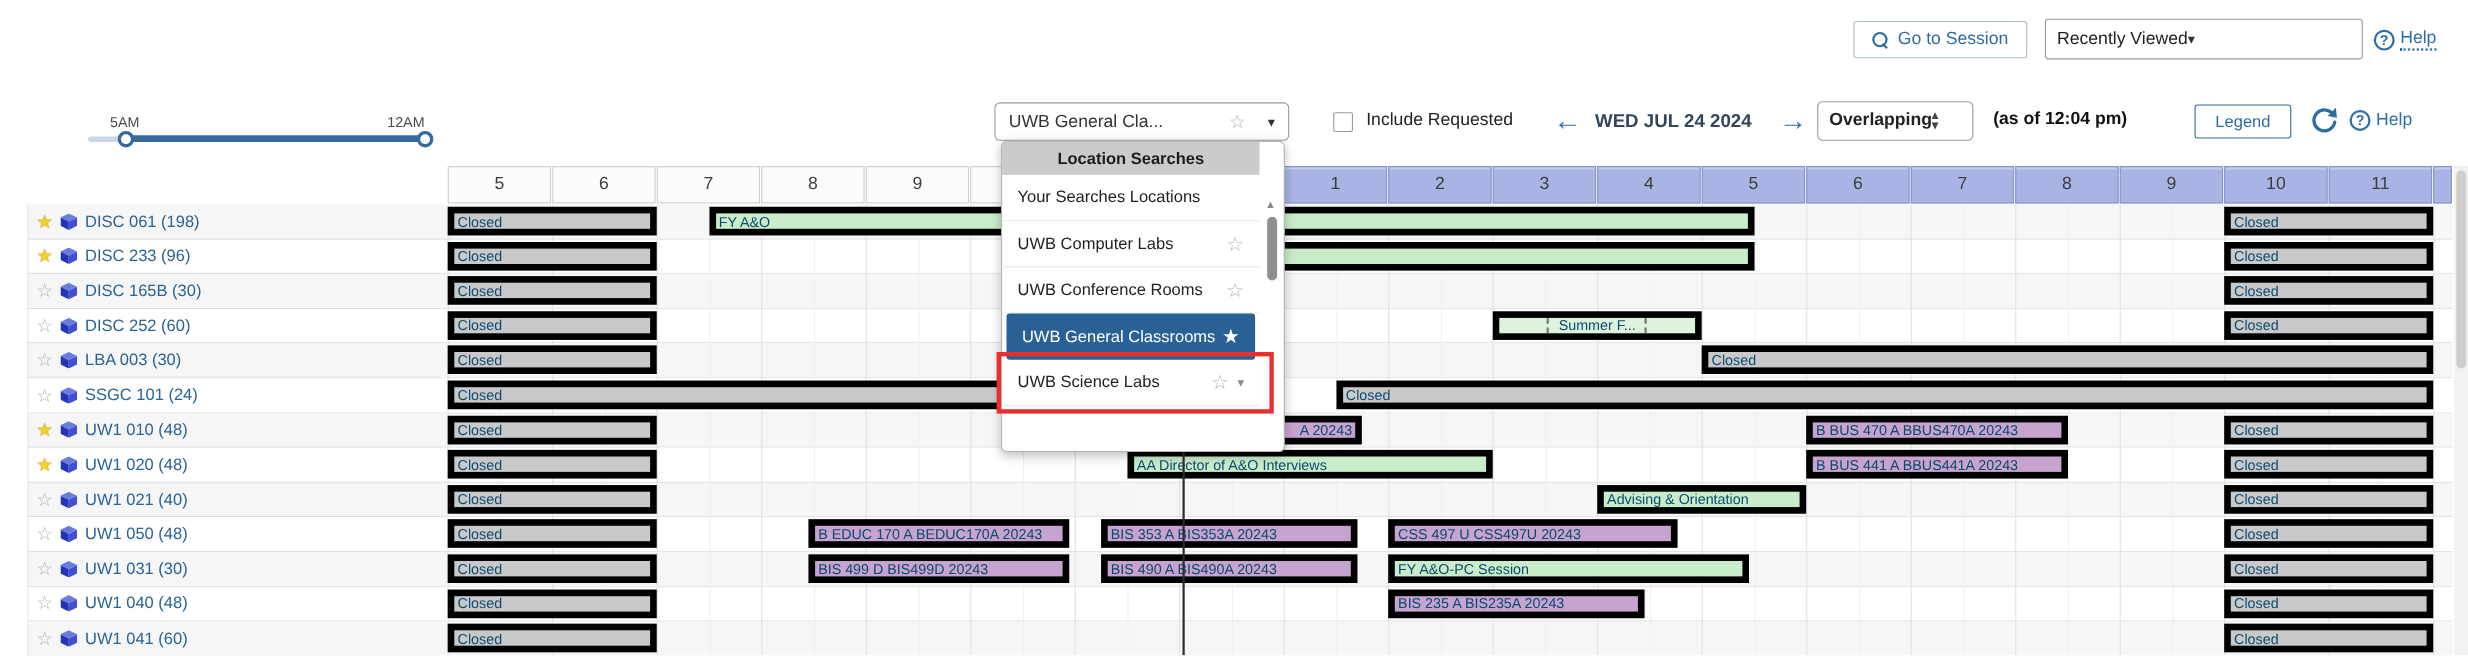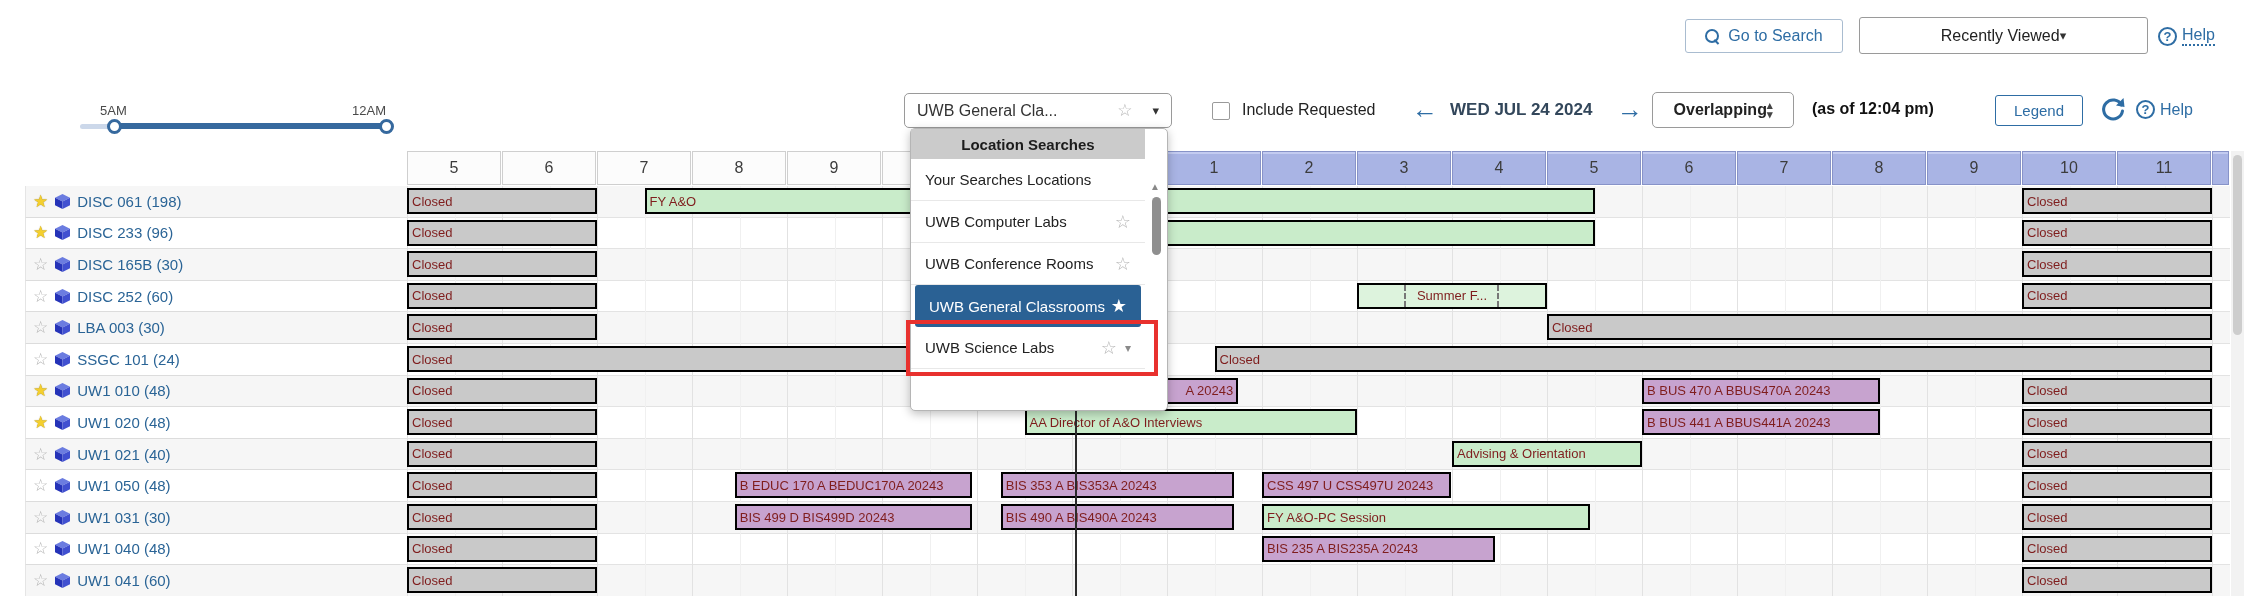--- a/index.html
+++ b/index.html
@@ -1,21 +1,21 @@
 <!DOCTYPE html>
 <html><head>
 <meta charset="utf-8">
 <style>
   html,body{margin:0;padding:0;background:#fff;}
   *{box-sizing:border-box;font-family:"Liberation Sans",sans-serif;}
   #app{position:relative;width:2244px;height:596px;background:#fff;overflow:hidden;}
   .abs{position:absolute;}
   
   .btn-outline{display:flex;align-items:center;gap:8px;justify-content:center;border:1px solid #a9bcd0;border-radius:3px;background:#fff;color:#2e6da4;font-size:16px;cursor:pointer;}
-  .select-box{display:flex;align-items:center;justify-content:center;border:1px solid #9a9a9a;border-radius:3px;background:#fff;color:#222;font-size:16px;padding:0 10px;}
+  .select-box{display:flex;align-items:center;justify-content:flex-start;border:1px solid #9a9a9a;border-radius:3px;background:#fff;color:#222;font-size:16px;padding:0 10px;}
   .help-link{display:flex;align-items:center;gap:5px;color:#2e6da4;font-size:16px;cursor:pointer;}
   .qcircle{width:19px;height:19px;border:2px solid #2e6da4;border-radius:50%;display:flex;align-items:center;justify-content:center;font-size:13px;font-weight:bold;color:#2e6da4;}
   .dotted-u{border-bottom:2px dotted #2e6da4;}
   .lens{position:relative;width:15px;height:15px;display:inline-block;}
   .lens::before{content:"";position:absolute;left:0;top:0;width:10px;height:10px;border:2px solid currentColor;border-radius:50%;}
   .lens::after{content:"";position:absolute;left:10px;top:10px;width:6px;height:2px;background:currentColor;transform:rotate(45deg);transform-origin:0 0;}
   .chev{font-size:13px;color:#333;}
   
   .bold-dark{font-weight:bold;color:#33475b;}
   .arrow{color:#2e6da4;font-size:26px;font-weight:bold;cursor:pointer;line-height:1;}
@@ -29,21 +29,21 @@
   .hcell{position:absolute;top:0;height:34px;display:flex;align-items:center;justify-content:center;font-size:16px;color:#3c3c3c;background:#fcfcfc;border:1px solid #cfcfcf;}
   .hcell.pm{background:#a9b4e4;border:1px solid #8793c8;box-shadow:inset 0 2px 0 #c3cbf0;}
   .vline{position:absolute;width:1px;background:#e2e2e2;}
   .vline.half{background:#f0f0f0;}
   .roomrow{position:absolute;left:25px;width:375px;display:flex;align-items:center;gap:7px;border-bottom:1px solid #dcdcdc;border-left:1px solid #e5e5e5;padding-left:7px;}
   .bodyrow{position:absolute;left:400px;border-bottom:1px solid #e3e3e3;}
   .star{font-size:17px;cursor:pointer;line-height:1;}
   .star.filled{color:#f4cf2e;text-shadow:0 0 1px #8a6d00;}
   .star.outline{color:#b5b5b5;}
   .roomname{color:#2a6496;font-size:15px;cursor:pointer;white-space:nowrap;}
-  .evt{position:absolute;height:26px;display:flex;align-items:center;font-size:13px;color:#7f1d1d;border:2px solid #000000;padding:0 3px;overflow:hidden;white-space:nowrap;}
+  .evt{position:absolute;height:26px;display:flex;align-items:center;font-size:13px;color:#0c4a6e;border:6px solid #000000;padding:0 3px;overflow:hidden;white-space:nowrap;}
   .evt.closed{background:#c9c9c9;}
   .evt.course{background:#c7a3cf;}
   .evt.event{background:#c9ecca;}
   .evt.summer{background:#ddf3dd;justify-content:center;}
   .evt.right{justify-content:flex-end;}
   .dash{position:absolute;top:0;bottom:0;width:0;border-left:2px dashed #777;}
   .timeline{position:absolute;width:2px;background:#2b2b2b;}
   
   .dd-button{display:flex;align-items:center;border:1px solid #9a9a9a;border-radius:5px;background:#fff;padding:0 12px;gap:20px;cursor:pointer;}
   .dd-button .lbl{flex:1;color:#333;font-size:16px;white-space:nowrap;overflow:hidden;}
@@ -61,21 +61,21 @@
   .scrollbar{position:absolute;background:#f2f2f2;}
   .scroll-thumb{position:absolute;background:#cdcdcd;border-radius:5px;}
 </style>
 </head>
 <body>
 
 <div id="app">
 
   <div class="abs btn-outline" style="left:1685px;top:19px;width:158px;height:34px;">
     <span class="lens"></span>
-    <span>Go to Search</span>
+    <span>Go to Session</span>
   </div>
   <div class="abs select-box" style="left:1859px;top:17px;width:289px;height:37px;">
     <span>Recently Viewed</span>
     <span class="chev">▾</span>
   </div>
   <div class="abs help-link" style="left:2158px;top:26px;">
     <span class="qcircle">?</span>
     <span class="dotted-u">Help</span>
   </div>
 
@@ -334,21 +334,21 @@
       <div class="evt closed" style="left: 407px; top: 409.2px; width: 190px;">Closed</div>
       <div class="evt event" style="left: 1024.5px; top: 409.2px; width: 332.5px;">AA Director of A&amp;O Interviews</div>
       <div class="evt course" style="left: 1642px; top: 409.2px; width: 237.5px;">B BUS 441 A BBUS441A 20243</div>
       <div class="evt closed" style="left: 2022px; top: 409.2px; width: 190px;">Closed</div>
       <div class="evt closed" style="left: 407px; top: 440.8px; width: 190px;">Closed</div>
       <div class="evt event" style="left: 1452px; top: 440.8px; width: 190px;">Advising &amp; Orientation</div>
       <div class="evt closed" style="left: 2022px; top: 440.8px; width: 190px;">Closed</div>
       <div class="evt closed" style="left: 407px; top: 472.4px; width: 190px;">Closed</div>
       <div class="evt course" style="left: 734.75px; top: 472.4px; width: 237.5px;">B EDUC 170 A BEDUC170A 20243</div>
       <div class="evt course" style="left: 1000.75px; top: 472.4px; width: 232.75px;">BIS 353 A BIS353A 20243</div>
-      <div class="evt course" style="left: 1262px; top: 472.4px; width: 189px;">CSS 497 U CSS497U 20243</div>
+      <div class="evt course" style="left: 1262px; top: 472.4px; width: 263px;">CSS 497 U CSS497U 20243</div>
       <div class="evt closed" style="left: 2022px; top: 472.4px; width: 190px;">Closed</div>
       <div class="evt closed" style="left: 407px; top: 504px; width: 190px;">Closed</div>
       <div class="evt course" style="left: 734.75px; top: 504px; width: 237.5px;">BIS 499 D BIS499D 20243</div>
       <div class="evt course" style="left: 1000.75px; top: 504px; width: 232.75px;">BIS 490 A BIS490A 20243</div>
       <div class="evt event" style="left: 1262px; top: 504px; width: 327.75px;">FY A&amp;O-PC Session</div>
       <div class="evt closed" style="left: 2022px; top: 504px; width: 190px;">Closed</div>
       <div class="evt closed" style="left: 407px; top: 535.6px; width: 190px;">Closed</div>
       <div class="evt course" style="left: 1262px; top: 535.6px; width: 232.75px;">BIS 235 A BIS235A 20243</div>
       <div class="evt closed" style="left: 2022px; top: 535.6px; width: 190px;">Closed</div>
       <div class="evt closed" style="left: 407px; top: 567.2px; width: 190px;">Closed</div>

